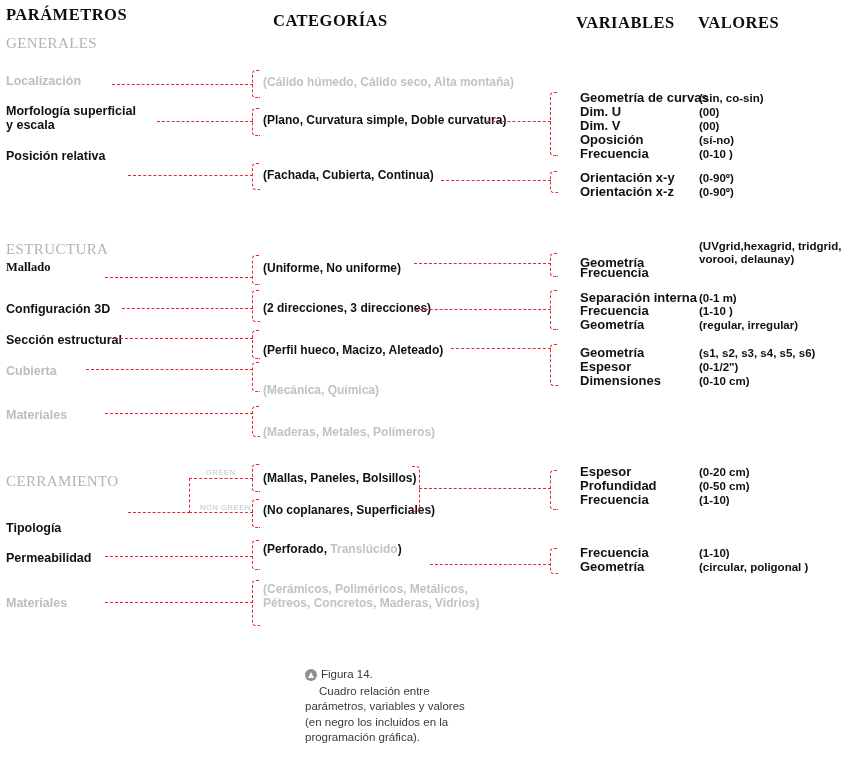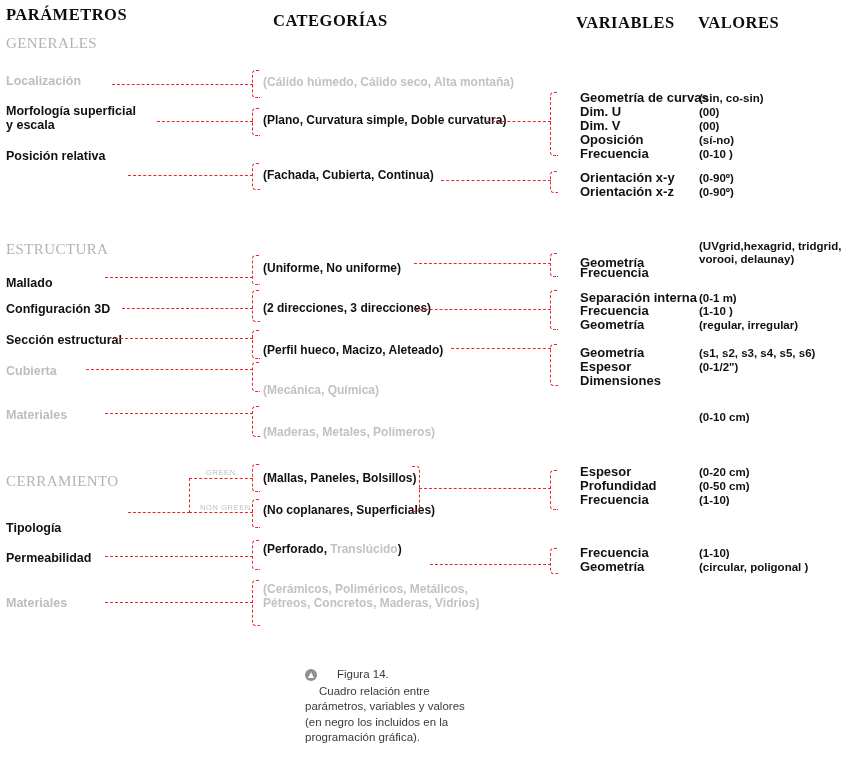--- a/index.html
+++ b/index.html
@@ -109,21 +109,21 @@
   }
 
   
   .caption{
     position:absolute;
     width:175px;
     font-size:11.5px;
     line-height:15.5px;
     color:#3a3a3a;
   }
-  .capline1{display:flex;align-items:center;gap:20px;margin-bottom:1px;}
+  .capline1{display:flex;align-items:center;gap:4px;margin-bottom:1px;}
   .figicon{
     width:12px;height:12px;border-radius:50%;
     background:#8f8f8f;
     display:flex;align-items:center;justify-content:center;
     flex:0 0 auto;
   }
   .figicon svg{display:block;}
   .capbody{text-indent:14px;}
 </style>
 </head>
@@ -174,21 +174,21 @@
   <div class="abs val" style="left:699px;top:133px;">(sí-no)</div>
   <div class="abs val" style="left:699px;top:147px;">(0-10 )</div>
 
   <div class="abs var" style="left:580px;top:171px;">Orientación x-y</div>
   <div class="abs var" style="left:580px;top:185px;">Orientación  x-z</div>
   <div class="abs val" style="left:699px;top:171px;">(0-90º)</div>
   <div class="abs val" style="left:699px;top:185px;">(0-90º)</div>
 
   <div class="abs sectionhead" style="left:6px;top:241px;">ESTRUCTURA</div>
 
-  <div class="abs param" style="left:6px;top:276px;">Mallado</div>
+  <div class="abs param" style="left:6px;top:260px;font-family:Liberation Serif, serif;">Mallado</div>
   <div class="abs param" style="left:6px;top:302px;">Configuración 3D</div>
   <div class="abs param" style="left:6px;top:333px;">Sección estructural</div>
   <div class="abs param grey" style="left:6px;top:364px;">Cubierta</div>
   <div class="abs param grey" style="left:6px;top:408px;">Materiales</div>
 
   <div class="dash" style="left:105px;top:277px;width:148px;"></div>
   <div class="brk" style="left:252px;top:255px;height:28px;"></div>
 
   <div class="dash" style="left:122px;top:308px;width:131px;"></div>
   <div class="brk" style="left:252px;top:290px;height:30px;"></div>
@@ -227,21 +227,21 @@
   <div class="abs var" style="left:580px;top:318px;">Geometría</div>
   <div class="abs val" style="left:699px;top:291px;">(0-1 m)</div>
   <div class="abs val" style="left:699px;top:304px;">(1-10 )</div>
   <div class="abs val" style="left:699px;top:318px;">(regular, irregular)</div>
 
   <div class="abs var" style="left:580px;top:346px;">Geometría</div>
   <div class="abs var" style="left:580px;top:360px;">Espesor</div>
   <div class="abs var" style="left:580px;top:374px;">Dimensiones</div>
   <div class="abs val" style="left:699px;top:346px;">(s1, s2, s3, s4, s5, s6)</div>
   <div class="abs val" style="left:699px;top:360px;">(0-1/2")</div>
-  <div class="abs val" style="left:699px;top:374px;margin-top:36px;">(0-10 cm)</div>
+  <div class="abs val" style="left:699px;top:374px;">(0-10 cm)</div>
 
   <div class="abs sectionhead" style="left:6px;top:473px;">CERRAMIENTO</div>
 
   <div class="abs param" style="left:6px;top:521px;">Tipología</div>
   <div class="abs param" style="left:6px;top:551px;">Permeabilidad</div>
   <div class="abs param grey" style="left:6px;top:596px;">Materiales</div>
 
   <div class="dash" style="left:128px;top:512px;width:62px;"></div>
   <div class="vdash" style="left:189px;top:478px;height:35px;"></div>
   <div class="dash" style="left:189px;top:478px;width:64px;"></div>

